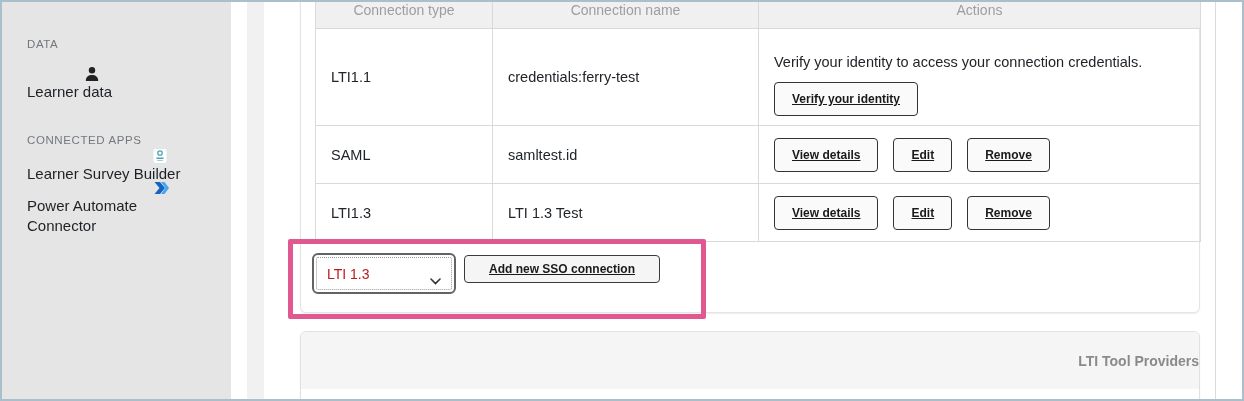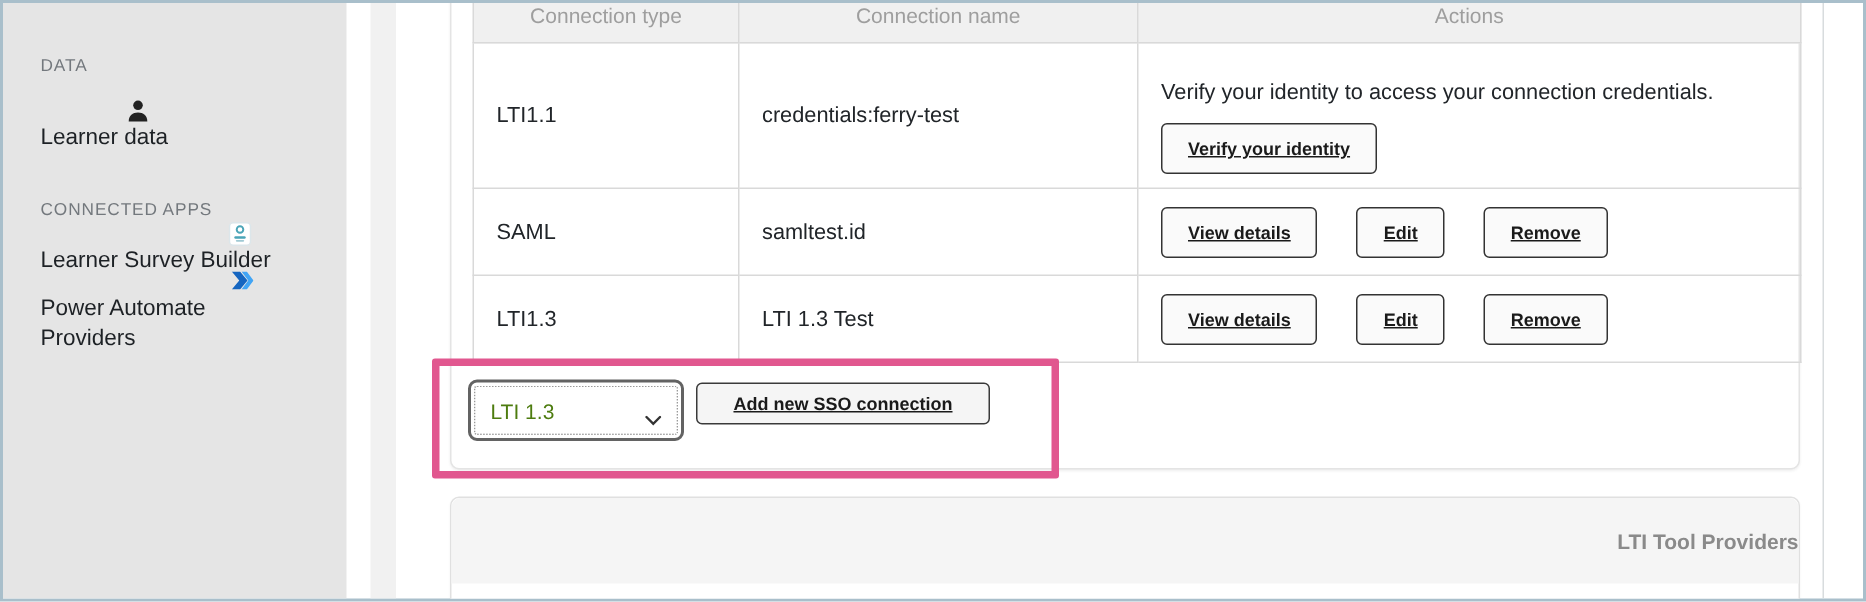--- a/index.html
+++ b/index.html
@@ -38,30 +38,30 @@
   tr.row-tall { height:94px; } tr.row-std { height:58px; }
   td.actions-cell { padding:0 0 0 10px; }
   .verify-wrap { display:flex; flex-direction:column; align-items:flex-start; padding:25px 0 9px 0;justify-content:flex-end; }
   .verify-text { font-size:14.5px; color:#212529; margin-bottom:12px; }
   .btn {
     display:inline-flex; align-items:center; justify-content:center;
     background:#fafafa; border:1px solid #333; border-radius:4px;
     font-size:12px; font-weight:700; color:#1a1a1a; cursor:pointer;
     height:34px; padding:0 17px;text-decoration:underline;
   }
-  .btn-row { display:flex; gap:26px; }
+  .btn-row { display:flex; gap:15px; }
 
   
   .select-box {
     position:absolute; left:310px; top:251px; width:144px; height:41px;
     background:#fff; border:2px solid #636363; border-radius:6px;
     display:flex; align-items:center; cursor:pointer;
   }
   .select-focus { position:absolute; inset:2px; border:1px dotted #9a9a9a; border-radius:2px; pointer-events:none; }
-  .select-box .sel-lbl { font-size:14px; color:#4d7c0f; margin-left:13px; }
+  .select-box .sel-lbl { font-size:14px; color:#b91c1c; margin-left:13px; }
   .select-box .chev { position:absolute; right:13px; top:16px; }
   .add-btn { position:absolute; left:462px; top:253px; width:196px; height:28px; background:#f5f5f5; border-color:#3a3a3a; }
 
   
   .annotation {
     position:absolute; left:286px; top:237px; width:418px; height:80px;
     border:5px solid #e1578f; border-radius:2px; pointer-events:none; z-index:50;
   }
 
   
@@ -111,21 +111,21 @@
       <span class="lbl">Learner Survey Builder</span>
     </div>
 
     <div class="side-item" style="top:176px">
       <span class="icn" style="margin-top:2px">
         <svg width="15" height="12" viewBox="0 0 15 12">
           <path d="M0.5 0 L6 0 L11 6 L6 12 L0.5 12 L5.5 6 Z" fill="#1565c0"></path>
           <path d="M7 0 L10.5 0 L15 6 L10.5 12 L7 12 L11.5 6 Z" fill="#42a5f5"></path>
         </svg>
       </span>
-      <span class="lbl">Power Automate Providers</span>
+      <span class="lbl">Power Automate Connector</span>
     </div>
   </div>
 
   <div class="sidebar-strip"></div>
 
   <div class="sso-card">
 
     <table class="sso">
       <colgroup>
           <col class="col-type">

